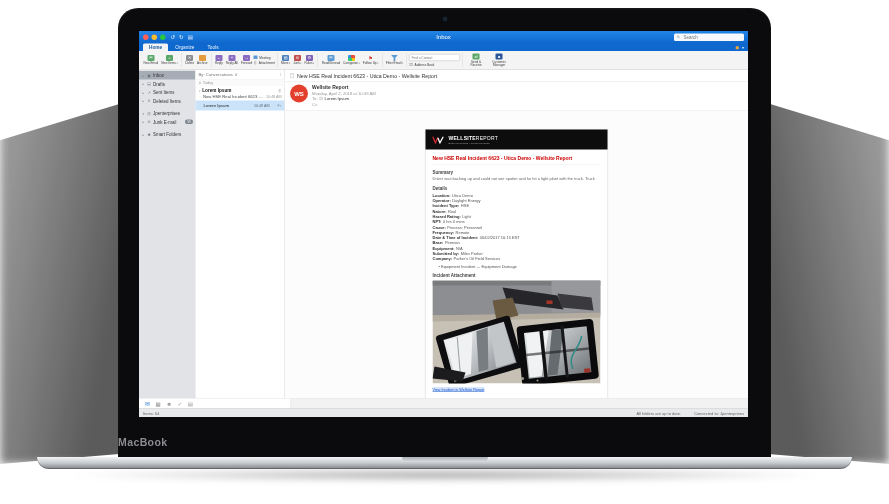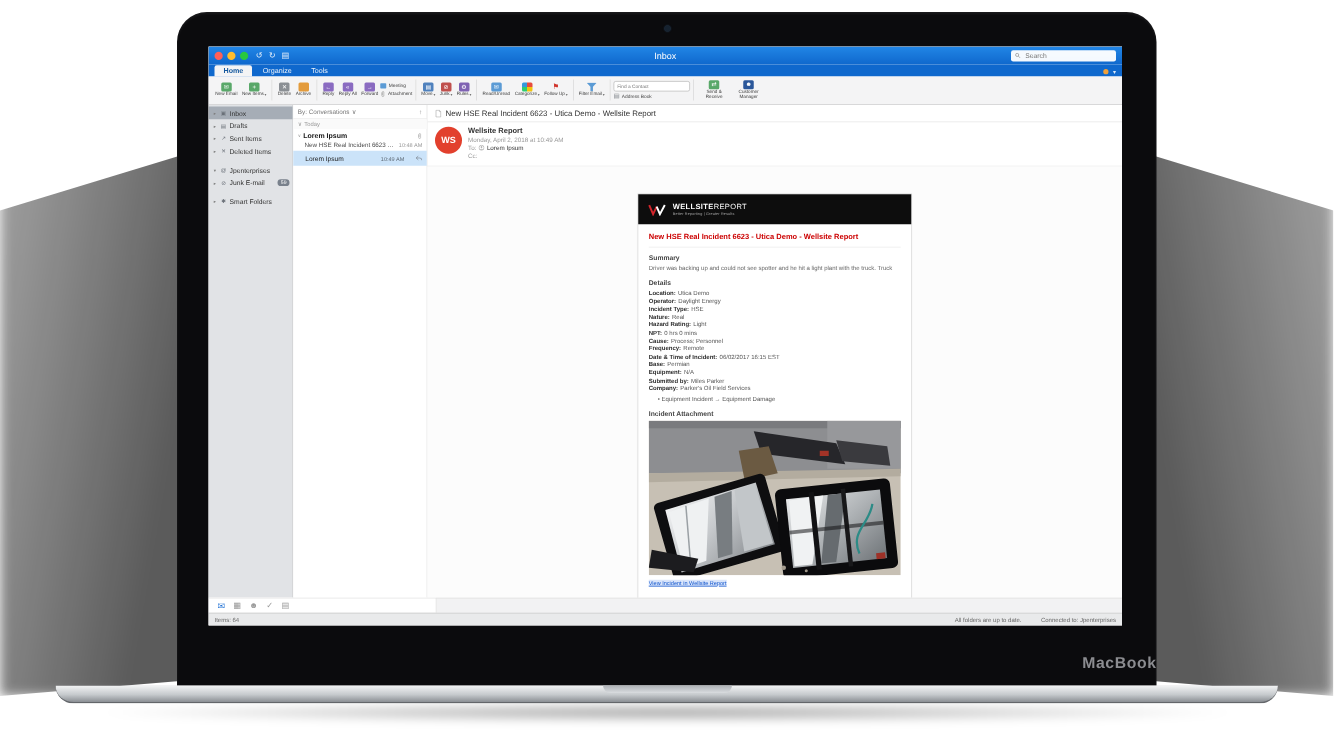--- a/index.html
+++ b/index.html
@@ -7,21 +7,21 @@
   body{width:889px;height:504px;overflow:hidden;font-family:"Liberation Sans",sans-serif;-webkit-font-smoothing:antialiased;}
   .stage{position:relative;width:889px;height:504px;background:#fff;overflow:hidden;}
 
   
   .wedge{position:absolute;top:92px;width:134px;height:372px;filter:blur(4px);opacity:.92;}
   .wedge-l{left:0;background:linear-gradient(100deg,#9a9a9a,#4e4e4e 75%);clip-path:polygon(100% 2%,0 13%,0 100%,100% 97%);}
   .wedge-r{right:0;background:linear-gradient(260deg,#9a9a9a,#4e4e4e 75%);clip-path:polygon(0 2%,100% 13%,100% 100%,0 97%);}
   .screen-shell{position:absolute;left:118px;top:8px;width:653px;height:449px;background:#0b0b0d;border-radius:20px 20px 0 0;box-shadow:inset 0 1px 2px rgba(255,255,255,.08);}
   .camera{position:absolute;top:9px;left:50%;width:4px;height:4px;margin-left:-2px;border-radius:50%;background:#16222f;box-shadow:0 0 1px #2e4a66;}
   .display{position:absolute;left:21px;top:23px;width:609px;height:386px;background:#fff;overflow:hidden;}
-  .brand{position:absolute;bottom:9px;width:100%;text-align:right;color:#8b8c90;font-size:10.5px;font-weight:600;letter-spacing:.4px;}
+  .brand{position:absolute;bottom:9px;width:100%;text-align:left;color:#8b8c90;font-size:10.5px;font-weight:600;letter-spacing:.4px;}
   .base{position:absolute;left:37px;top:457px;width:815px;height:11px;background:linear-gradient(#f3f4f5,#c6cacd 55%,#8b8f94);border-radius:0 0 12px 12px;border-bottom:1px solid #63666a;}
   .notch{position:absolute;left:50%;top:0;transform:translateX(-50%);width:86px;height:5px;background:linear-gradient(#aeb2b6,#d9dcdf);border-radius:0 0 8px 8px;}
   .base-shadow{position:absolute;left:60px;top:468px;width:770px;height:14px;background:radial-gradient(ellipse at center,rgba(0,0,0,.35),rgba(0,0,0,0) 70%);filter:blur(3px);}
 
   
   .scale2{width:1218px;height:772px;transform:scale(.5);transform-origin:0 0;display:flex;flex-direction:column;background:#fff;}
 
   
   .titlebar{height:24px;background:linear-gradient(#2186e6,#0f68cd);display:flex;align-items:center;padding:0 8px;position:relative;flex:0 0 auto;}
   .tl{width:11px;height:11px;border-radius:50%;margin-right:6px;display:inline-block;}

